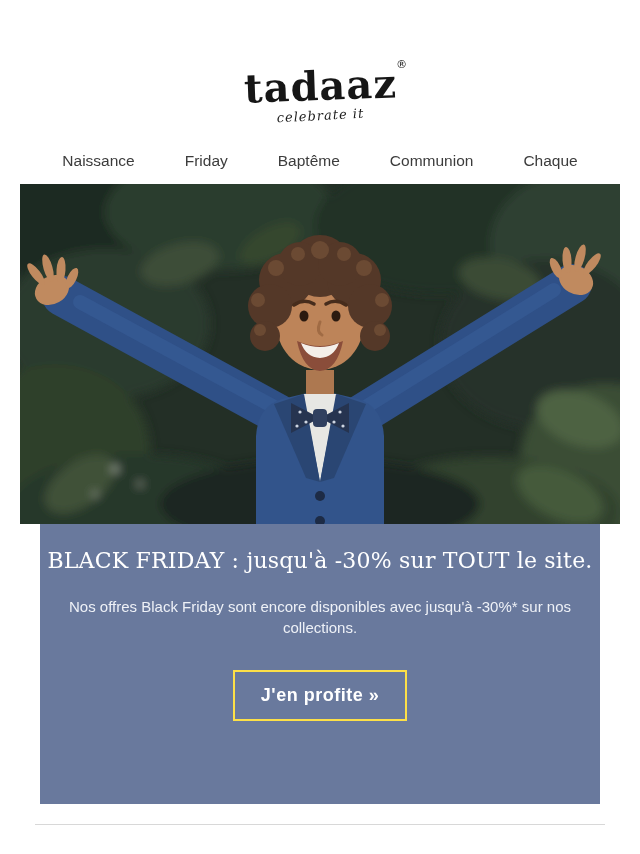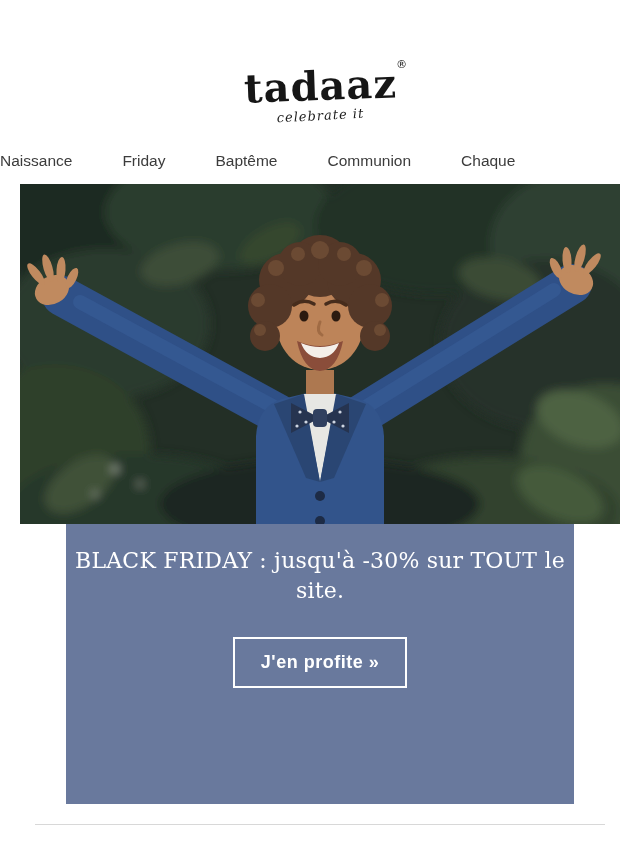--- a/index.html
+++ b/index.html
@@ -42,20 +42,21 @@
     letter-spacing: 1px;
     color: #1c1c1c;
     margin-top: 2px;
     transform: rotate(-3deg);
   }
 
   
   .nav {
     margin-top: 26px;
     display: flex;
+    justify-content: center;
     gap: 50px;
   }
   .nav-item {
     font-size: 15.5px;
     color: #3c3c3c;
     text-decoration: none;
     cursor: pointer;
     line-height: 22px;
   }
 
@@ -65,21 +66,21 @@
     height: 340px;
     margin: 12px auto 0 auto;
     display: block;
     overflow: hidden;
     cursor: pointer;
   }
   .hero svg { display: block; }
 
   
   .promo {
-    width: 508px;
+    width: 560px;
     margin: 0 auto;
     height: 280px;
     background: #69799d;
     text-align: center;
     padding-top: 22px;
   }
   .promo-heading {
     font-family: "DejaVu Serif", serif;
     font-weight: 500;
     font-size: 22px;
@@ -95,21 +96,21 @@
     line-height: 1.42;
     max-width: 548px;
     margin: 0 auto;
   }
   .promo-paragraph.first { margin-top: 24px; }
   .promo-paragraph.second { margin-top: 20px; }
   .promo-cta {
     display: inline-block;
     margin-top: 32px;
     padding: 13px 26px;
-    border: 2px solid #ffffff;
+    border: 2px solid #fde047;
     background: transparent;
     color: #ffffff;
     font-family: "Liberation Sans", sans-serif;
     font-size: 18px;
     font-weight: bold;
     letter-spacing: 0.5px;
     cursor: pointer;
   }
 
   
@@ -254,18 +255,19 @@
       <ellipse cx="316" cy="132" rx="4.5" ry="5.5" fill="#2b1a10"></ellipse>
       <path d="M300 138 Q296 148 302 151" stroke="#a06b44" stroke-width="3" fill="none" stroke-linecap="round"></path>
 
       <path d="M277 157 Q300 167 323 157 Q317 186 300 187 Q283 186 277 157 Z" fill="#8a4d3a"></path>
       <path d="M281 159 Q300 167 319 159 Q314 173 300 174 Q286 173 281 159 Z" fill="#f4efe9"></path>
     </svg>
   </div>
 
   <div class="promo">
     <h1 class="promo-heading">BLACK FRIDAY : jusqu'à -30% sur TOUT le site.</h1>
+    <p class="promo-paragraph second">Nos offres Black Friday sont encore disponibles avec jusqu'à -30%* sur nos collections.</p>
     <button class="promo-cta">J'en profite »</button>
   </div>
 
   <hr class="divider">
 
 </div>
 
 </body></html>

